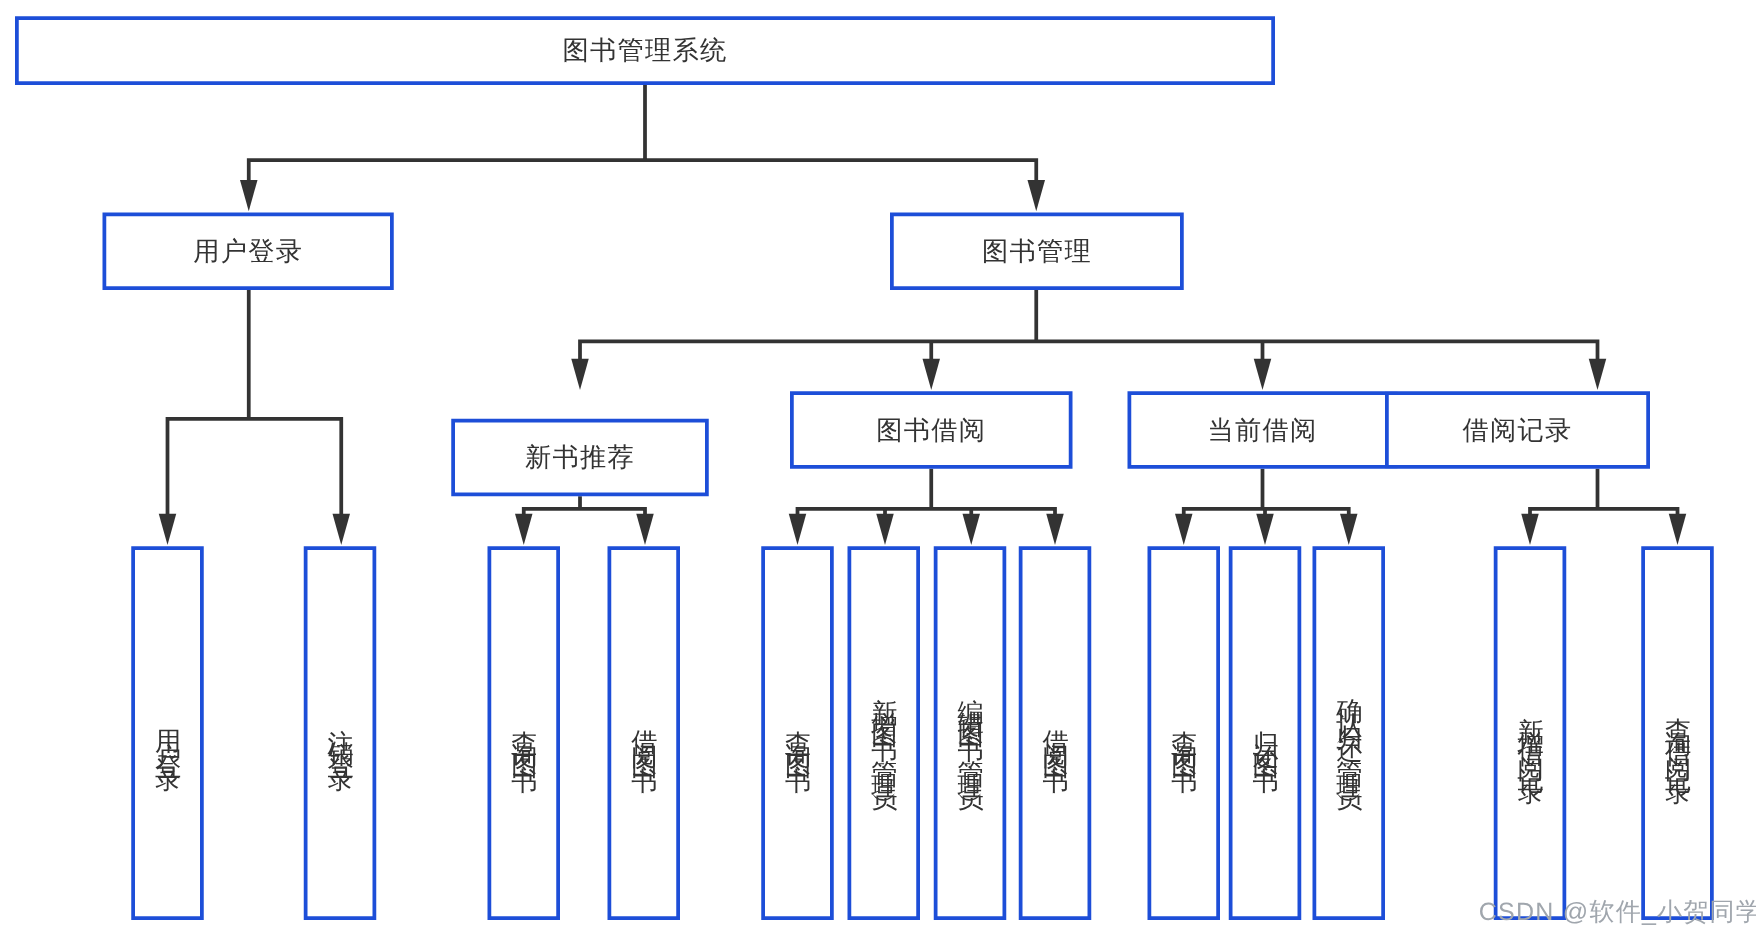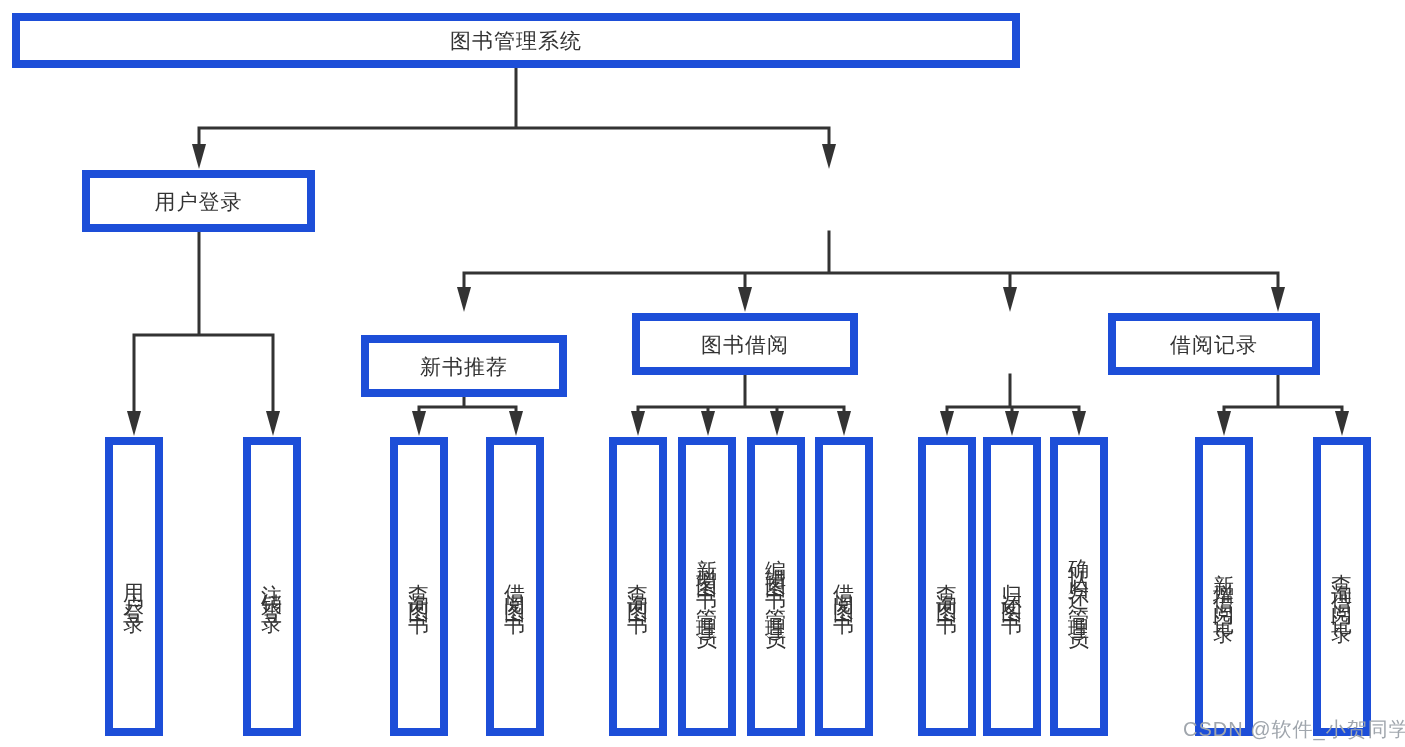--- a/index.html
+++ b/index.html
@@ -13,21 +13,21 @@
   }
   #connectors {
     position: absolute;
     left: 0; top: 0;
     width: 1405px; height: 747px;
     pointer-events: none;
   }
   .node {
     position: absolute;
     box-sizing: border-box;
-    border: 8px solid #1d4ed8;
+    border: 3px solid #1d4ed8;
     background: #ffffff;
     display: flex;
     align-items: center;
     justify-content: center;
     color: #333333;
     font-size: 21px;
     letter-spacing: 1px;
     text-align: center;
     line-height: 1;
     z-index: 2;
@@ -110,23 +110,25 @@
       <polygon points="1005,411 1019,411 1012,436"></polygon>
       <polygon points="1072,411 1086,411 1079,436"></polygon>
       <polygon points="1217,411 1231,411 1224,436"></polygon>
       <polygon points="1335,411 1349,411 1342,436"></polygon>
     </g>
   </svg>
 
   <div class="node n-root">图书管理系统</div>
 
   <div class="node h n-user-login">用户登录</div>
+  <div class="node h n-book-mgmt">图书管理</div>
 
   <div class="node h n-new-book">新书推荐</div>
   <div class="node h n-book-borrow">图书借阅</div>
+  <div class="node h n-current-borrow">当前借阅</div>
   <div class="node h n-borrow-record">借阅记录</div>
 
   <div class="node leaf n-leaf-user-login">用户登录</div>
   <div class="node leaf n-leaf-logout">注销登录</div>
   <div class="node leaf n-leaf-nb-query">查询图书</div>
   <div class="node leaf n-leaf-nb-borrow">借阅图书</div>
   <div class="node leaf n-leaf-bb-query">查询图书</div>
   <div class="node leaf n-leaf-bb-add">新增图书（管理员）</div>
   <div class="node leaf n-leaf-bb-edit">编辑图书（管理员）</div>
   <div class="node leaf n-leaf-bb-borrow">借阅图书</div>

